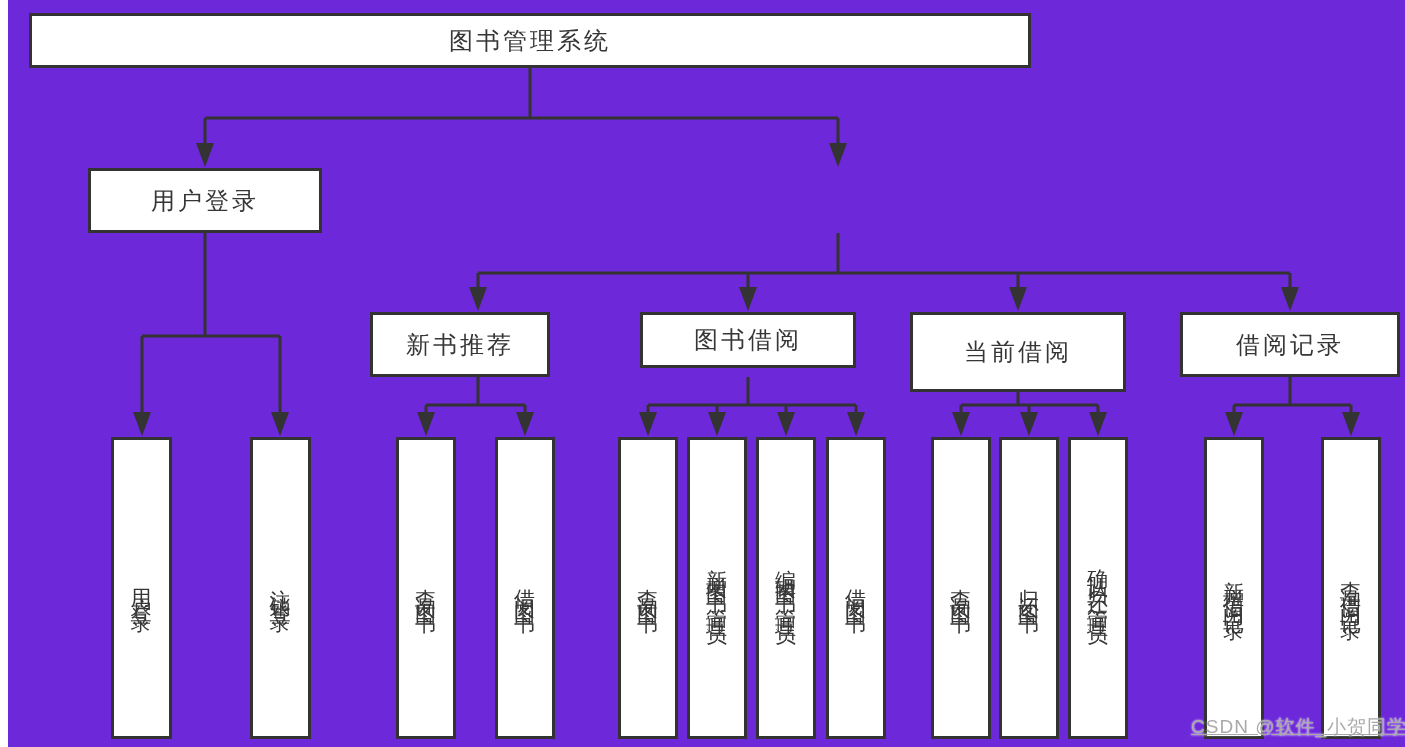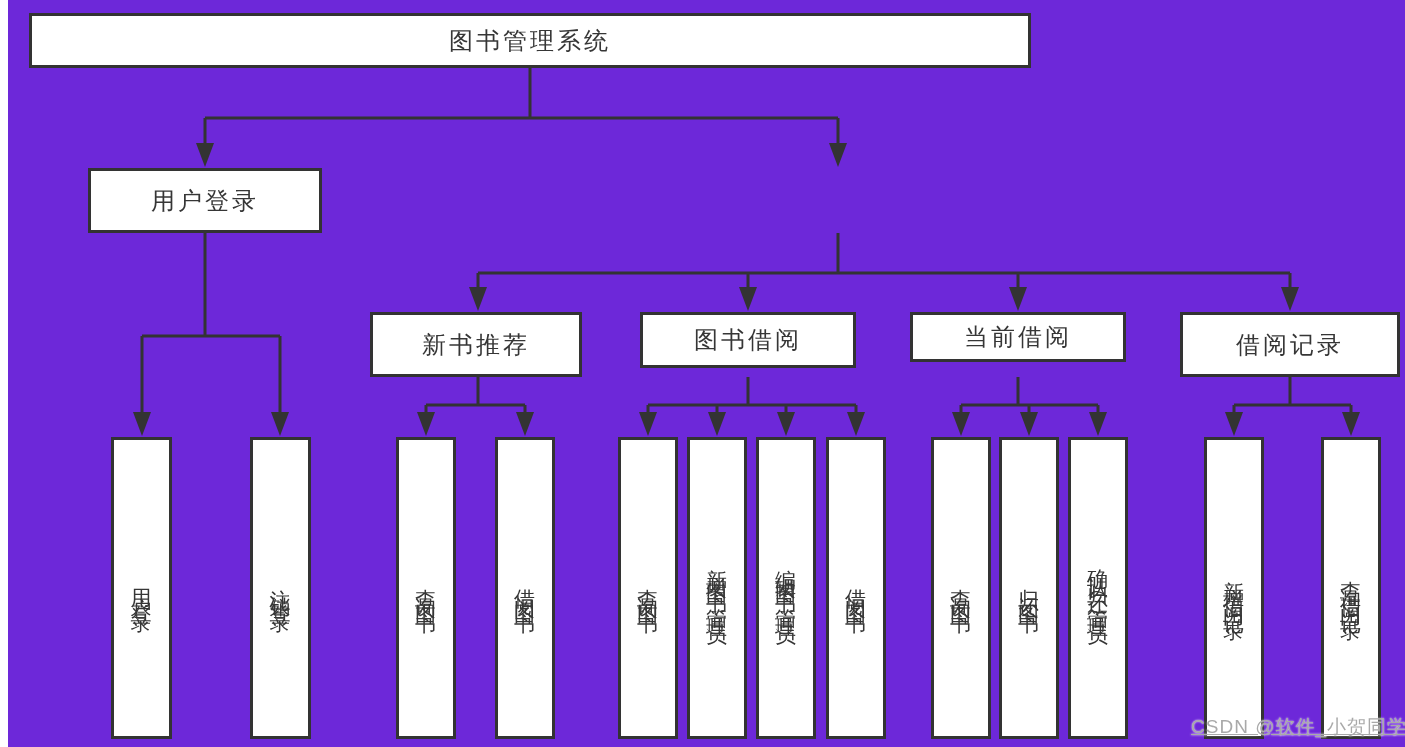--- a/index.html
+++ b/index.html
@@ -119,23 +119,23 @@
       <polygon points="1081,412 1099,412 1090,436"></polygon>
       <polygon points="1217,412 1235,412 1226,436"></polygon>
       <polygon points="1334,412 1352,412 1343,436"></polygon>
     </g>
   </svg>
 
   <div class="node" style="left:21px; top:13px; width:1002px; height:55px;">图书管理系统</div>
 
   <div class="node" style="left:80px; top:168px; width:234px; height:65px;">用户登录</div>
 
-  <div class="node" style="left:362px; top:312px; width:212px; height:65px;text-align:center;">新书推荐</div>
+  <div class="node" style="left:362px; top:312px; width:180px; height:65px;text-align:center;">新书推荐</div>
   <div class="node" style="left:632px; top:312px; width:216px; height:56px;">图书借阅</div>
-  <div class="node" style="left:902px; top:312px; width:216px; height:50px;">当前借阅</div>
+  <div class="node" style="left:902px; top:312px; width:216px; height:80px;">当前借阅</div>
   <div class="node" style="left:1172px; top:312px; width:220px; height:65px;">借阅记录</div>
 
   <div class="node leaf" style="left:103px; top:437px; width:61px; height:302px;">
     <span class="vtext">用户登录</span>
   </div>
   <div class="node leaf" style="left:242px; top:437px; width:61px; height:302px;">
     <span class="vtext">注销登录</span>
   </div>
 
   <div class="node leaf" style="left:388px; top:437px; width:60px; height:302px;">

